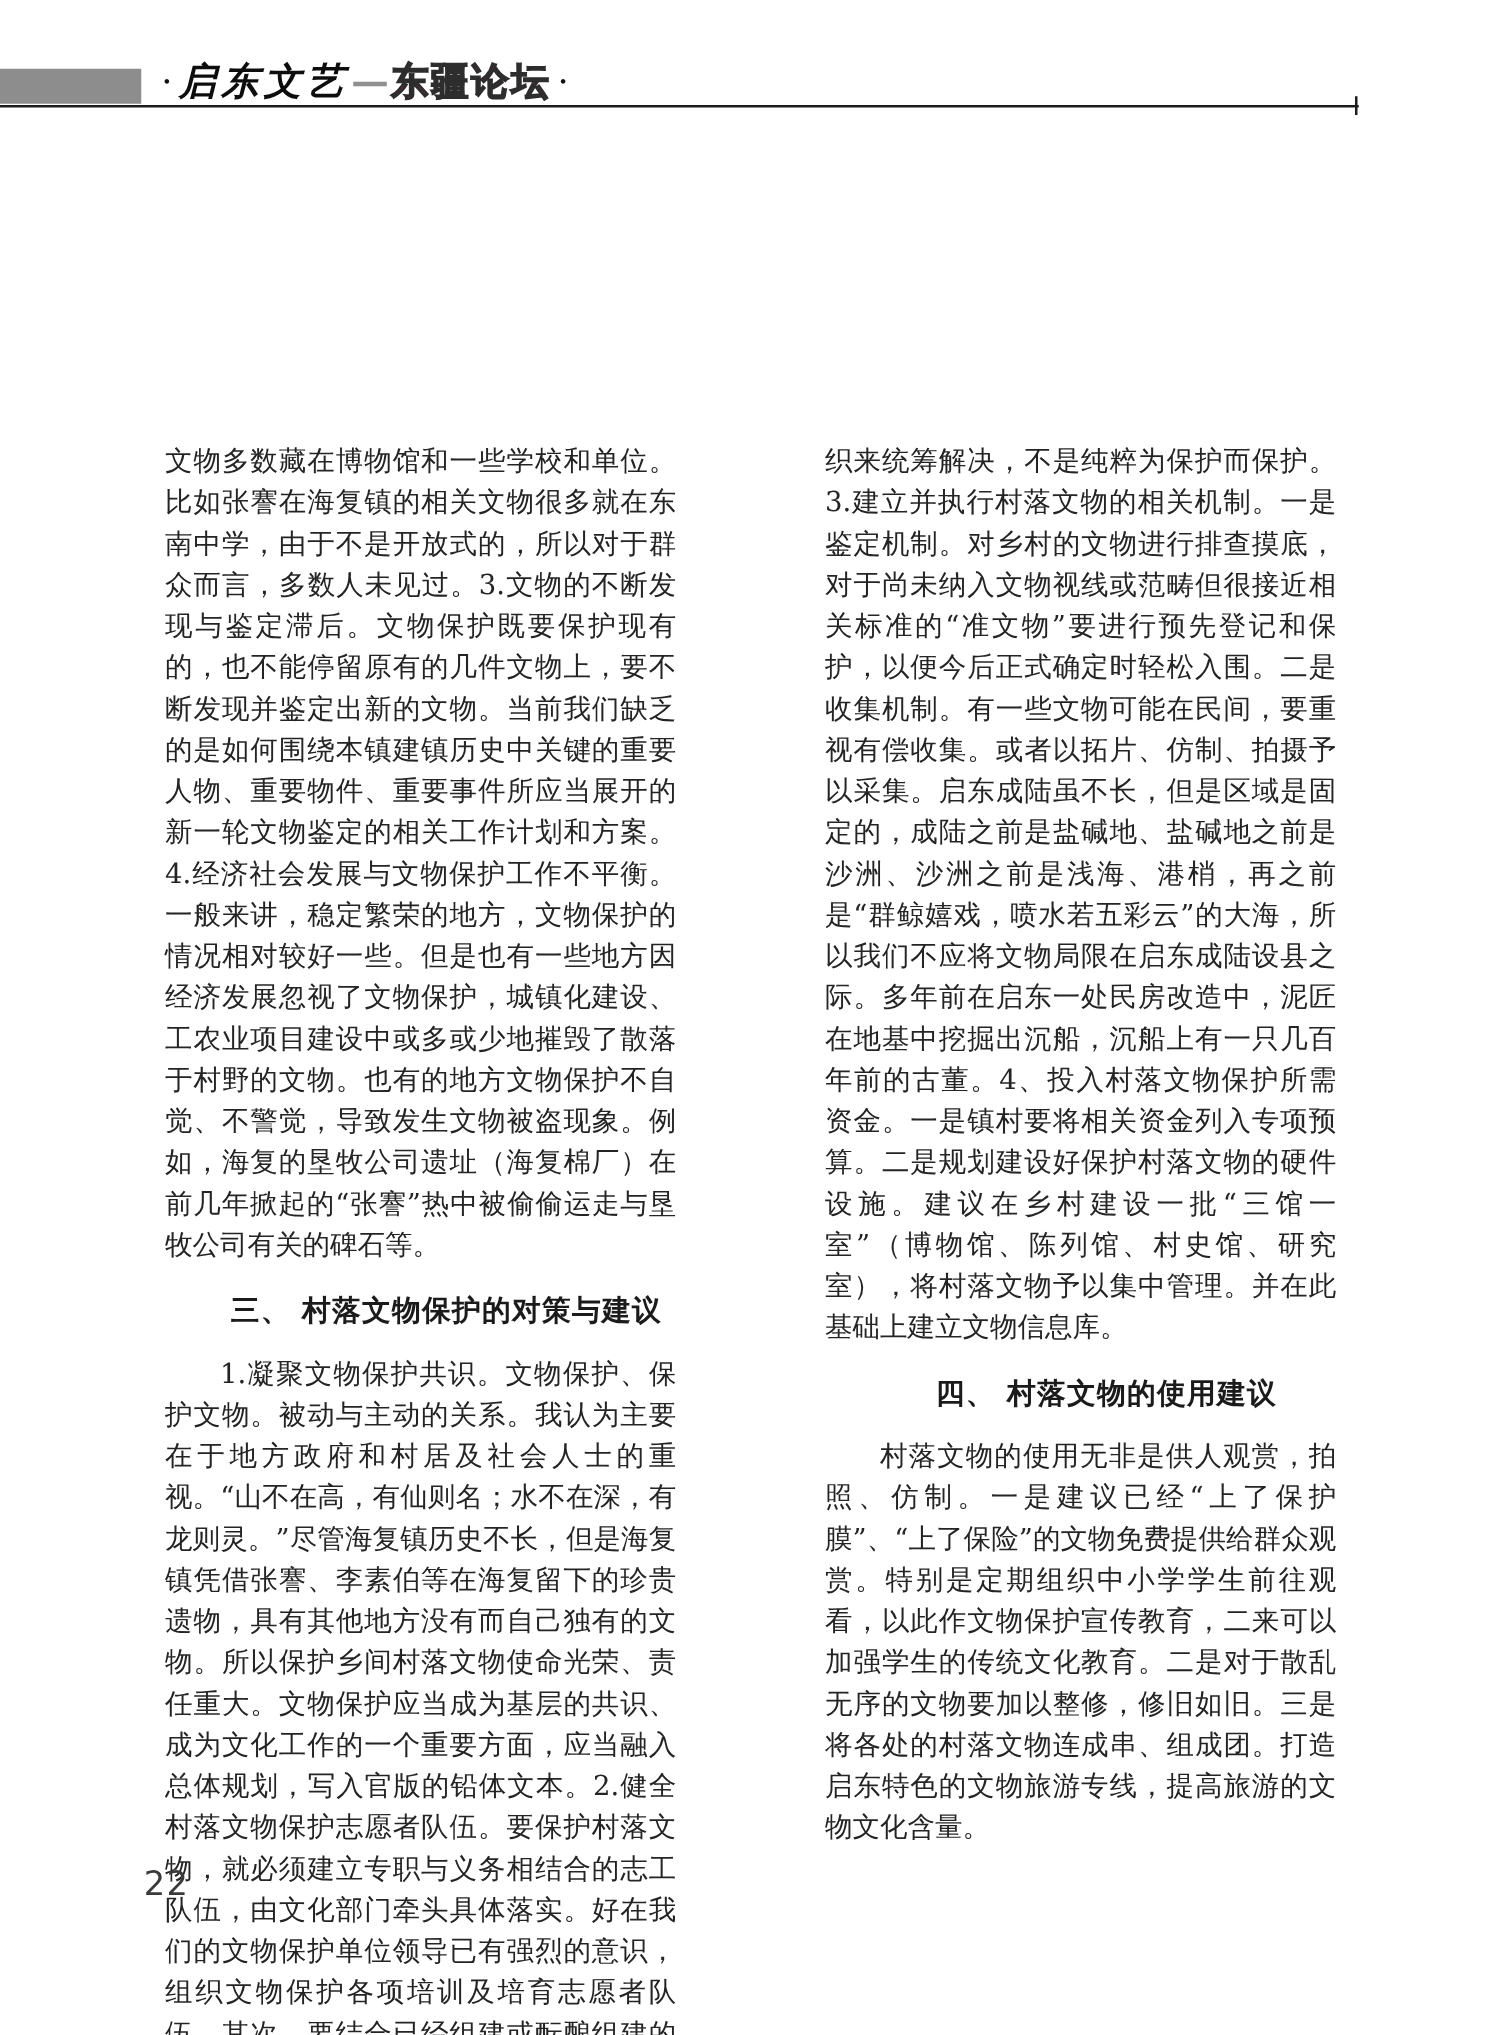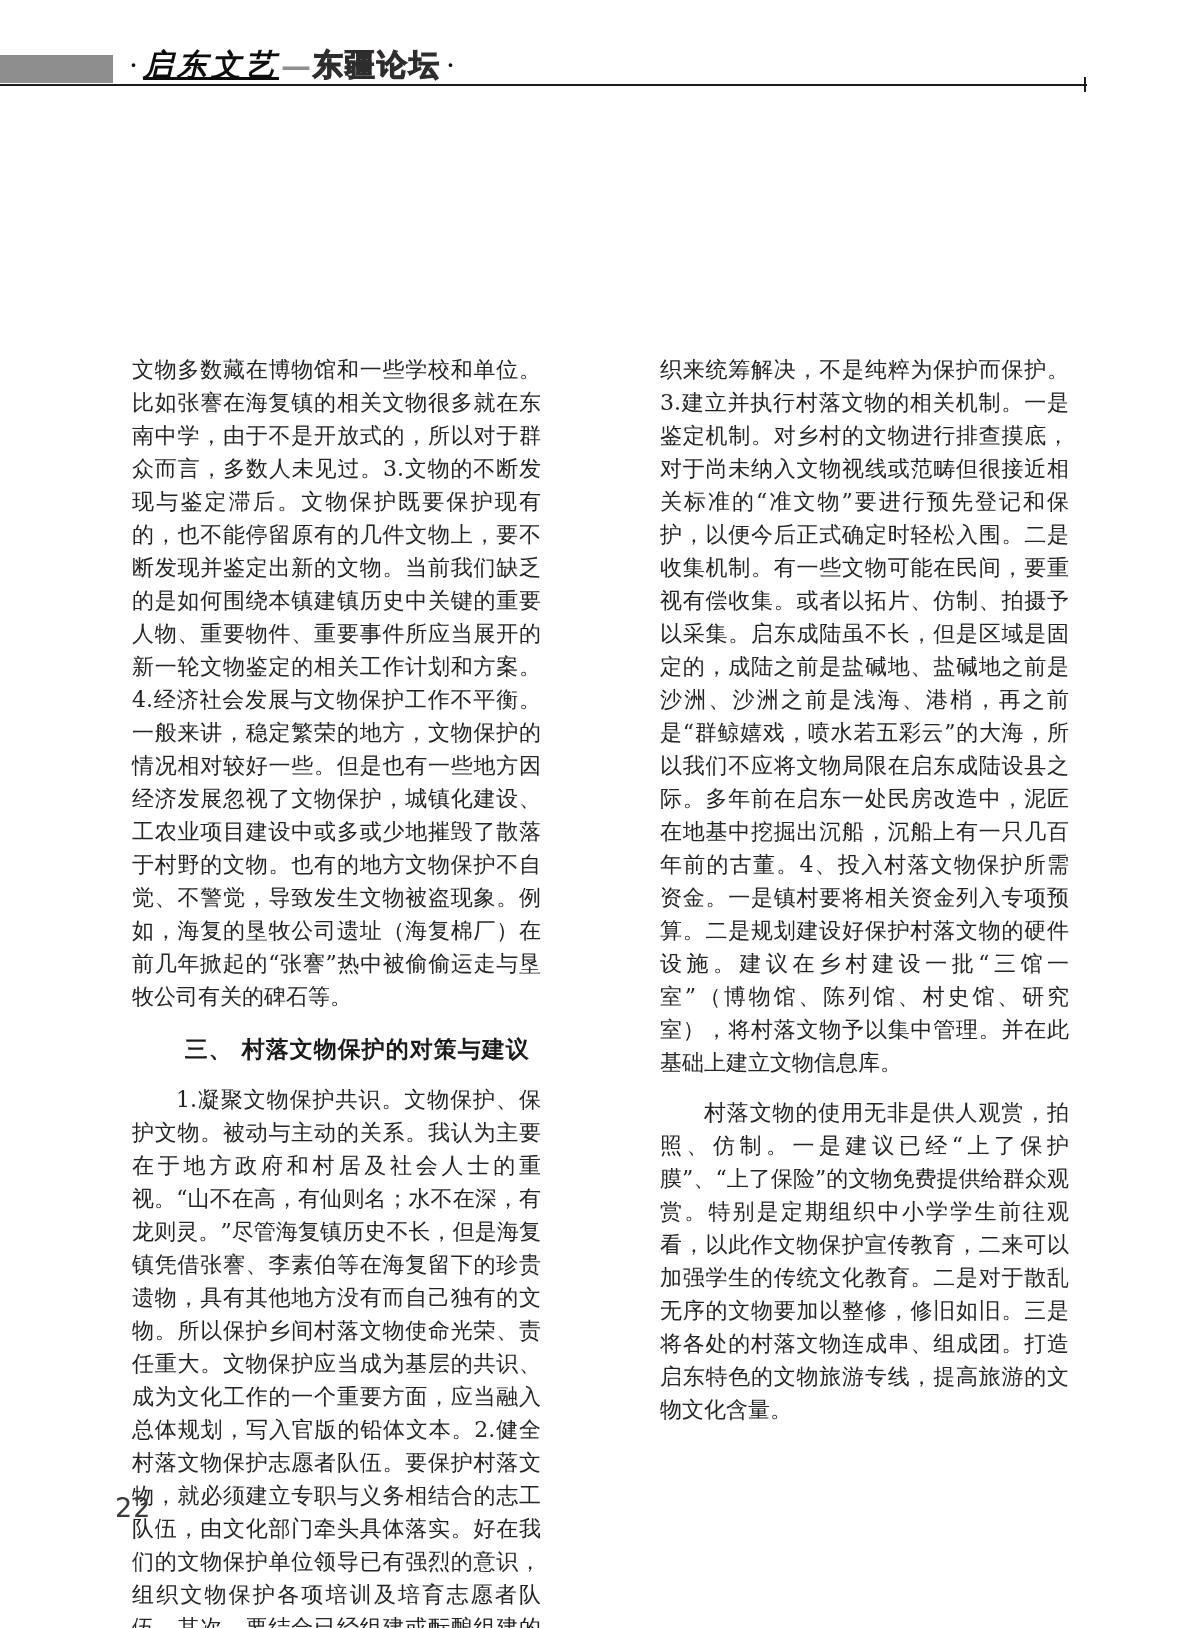--- a/index.html
+++ b/index.html
@@ -37,21 +37,20 @@
     font-size: 20px;
     margin: 0 6px;
     color: #111;
   }
   .m-script {
     font-weight: bold;
     font-style: italic;
     letter-spacing: 4px;
     font-family: "DejaVu Serif", serif;
     color: #0d0d0d;
-    text-decoration: underline;
   }
   .m-dash {
     color: #8f8f8f;
     font-weight: bold;
     margin: 0 2px;
   }
   .m-outline {
     font-family: "DejaVu Sans", "Liberation Sans", sans-serif;
     color: #be185d;
     -webkit-text-stroke: 1.2px #2d2d2d;
@@ -131,20 +130,21 @@
   <div class="columns">
 
     <div class="col">
       <p>文物多数藏在博物馆和一些学校和单位。比如张謇在海复镇的相关文物很多就在东南中学，由于不是开放式的，所以对于群众而言，多数人未见过。3.文物的不断发现与鉴定滞后。文物保护既要保护现有的，也不能停留原有的几件文物上，要不断发现并鉴定出新的文物。当前我们缺乏的是如何围绕本镇建镇历史中关键的重要人物、重要物件、重要事件所应当展开的新一轮文物鉴定的相关工作计划和方案。4.经济社会发展与文物保护工作不平衡。一般来讲，稳定繁荣的地方，文物保护的情况相对较好一些。但是也有一些地方因经济发展忽视了文物保护，城镇化建设、工农业项目建设中或多或少地摧毁了散落于村野的文物。也有的地方文物保护不自觉、不警觉，导致发生文物被盗现象。例如，海复的垦牧公司遗址（海复棉厂）在前几年掀起的“张謇”热中被偷偷运走与垦牧公司有关的碑石等。</p>
       <h3 class="sec">三、 村落文物保护的对策与建议</h3>
       <p class="indent">1.凝聚文物保护共识。文物保护、保护文物。被动与主动的关系。我认为主要在于地方政府和村居及社会人士的重视。“山不在高，有仙则名；水不在深，有龙则灵。”尽管海复镇历史不长，但是海复镇凭借张謇、李素伯等在海复留下的珍贵遗物，具有其他地方没有而自己独有的文物。所以保护乡间村落文物使命光荣、责任重大。文物保护应当成为基层的共识、成为文化工作的一个重要方面，应当融入总体规划，写入官版的铅体文本。2.健全村落文物保护志愿者队伍。要保护村落文物，就必须建立专职与义务相结合的志工队伍，由文化部门牵头具体落实。好在我们的文物保护单位领导已有强烈的意识，组织文物保护各项培训及培育志愿者队伍。其次，要结合已经组建或酝酿组建的名人故居研究会等各种形式的文物文化研究与保护社会组</p>
     </div>
 
     <div class="col">
       <p>织来统筹解决，不是纯粹为保护而保护。3.建立并执行村落文物的相关机制。一是鉴定机制。对乡村的文物进行排查摸底，对于尚未纳入文物视线或范畴但很接近相关标准的“准文物”要进行预先登记和保护，以便今后正式确定时轻松入围。二是收集机制。有一些文物可能在民间，要重视有偿收集。或者以拓片、仿制、拍摄予以采集。启东成陆虽不长，但是区域是固定的，成陆之前是盐碱地、盐碱地之前是沙洲、沙洲之前是浅海、港梢，再之前是“群鲸嬉戏，喷水若五彩云”的大海，所以我们不应将文物局限在启东成陆设县之际。多年前在启东一处民房改造中，泥匠在地基中挖掘出沉船，沉船上有一只几百年前的古董。4、投入村落文物保护所需资金。一是镇村要将相关资金列入专项预算。二是规划建设好保护村落文物的硬件设施。建议在乡村建设一批“三馆一室”（博物馆、陈列馆、村史馆、研究室），将村落文物予以集中管理。并在此基础上建立文物信息库。</p>
+      <h3 class="sec">四、 村落文物的使用建议</h3>
       <p class="indent">村落文物的使用无非是供人观赏，拍照、仿制。一是建议已经“上了保护膜”、“上了保险”的文物免费提供给群众观赏。特别是定期组织中小学学生前往观看，以此作文物保护宣传教育，二来可以加强学生的传统文化教育。二是对于散乱无序的文物要加以整修，修旧如旧。三是将各处的村落文物连成串、组成团。打造启东特色的文物旅游专线，提高旅游的文物文化含量。</p>
     </div>
 
   </div>
 
   <div class="page-number">22</div>
 
 </div>
 
 </body></html>

